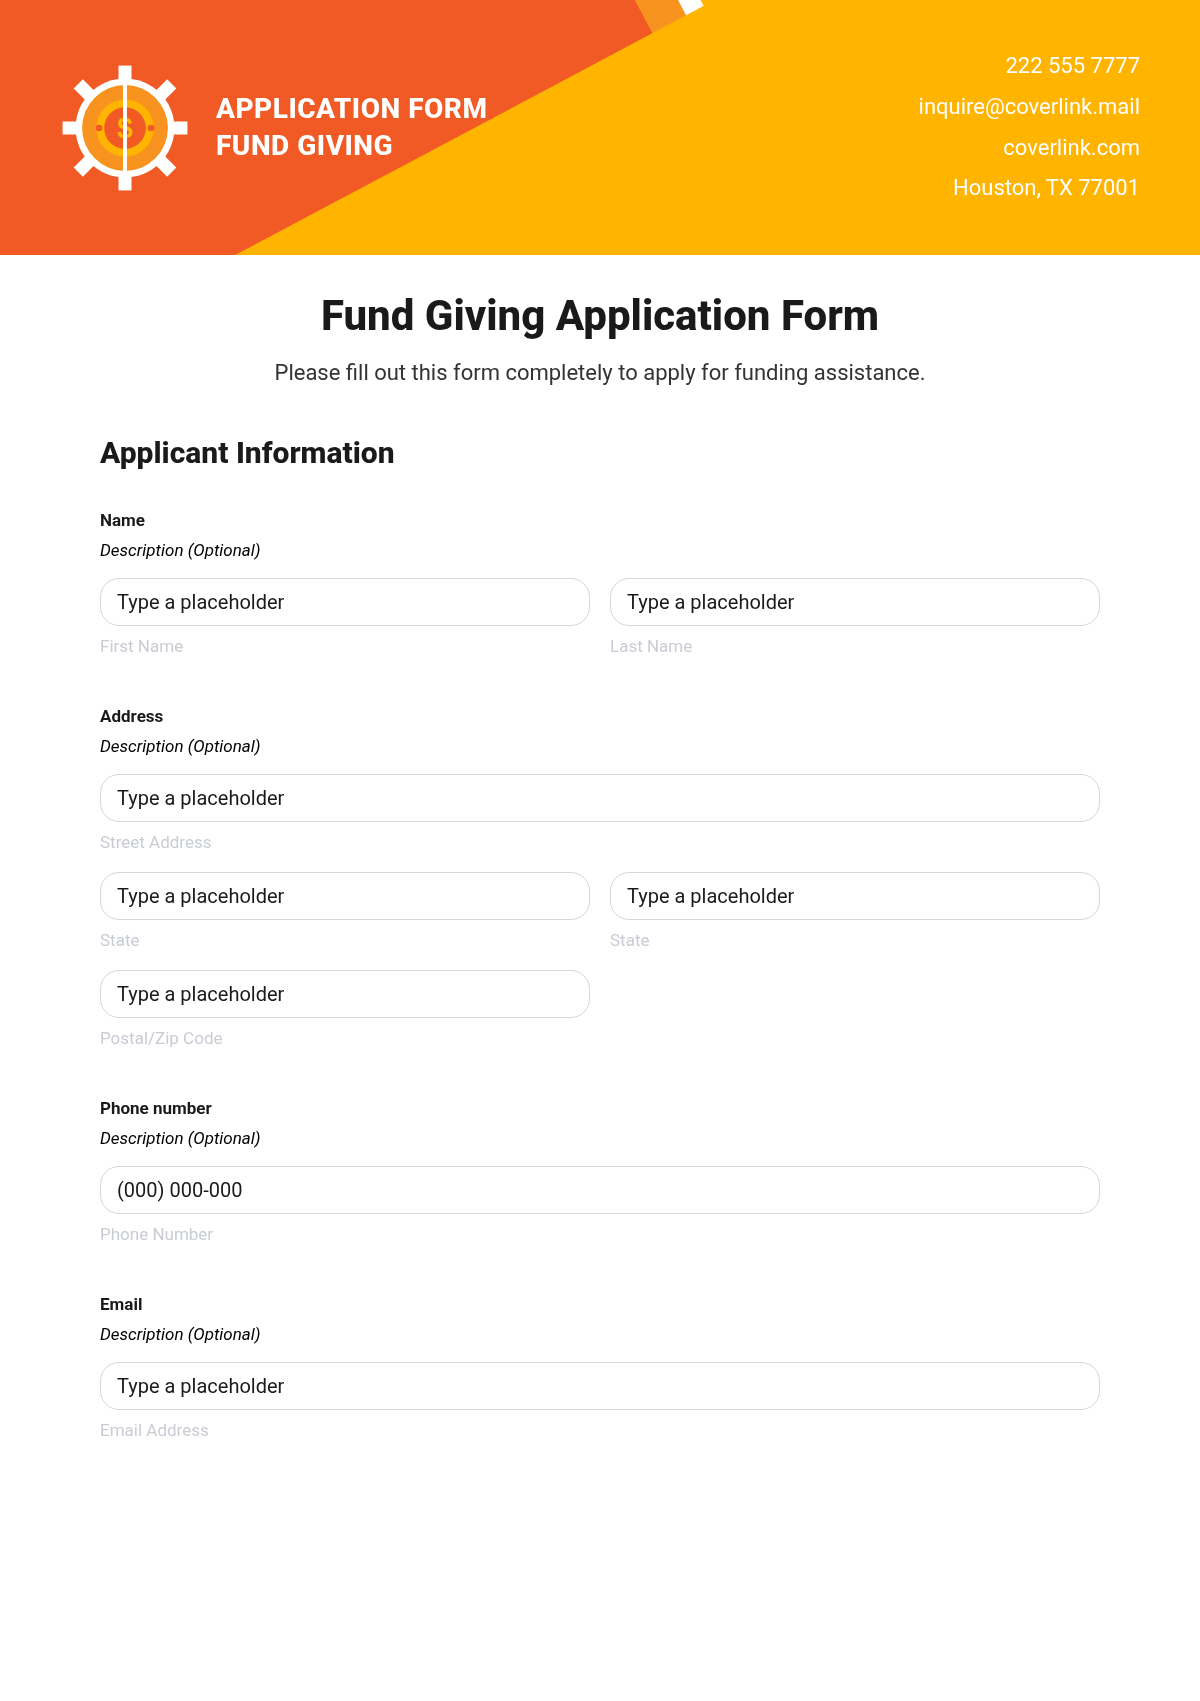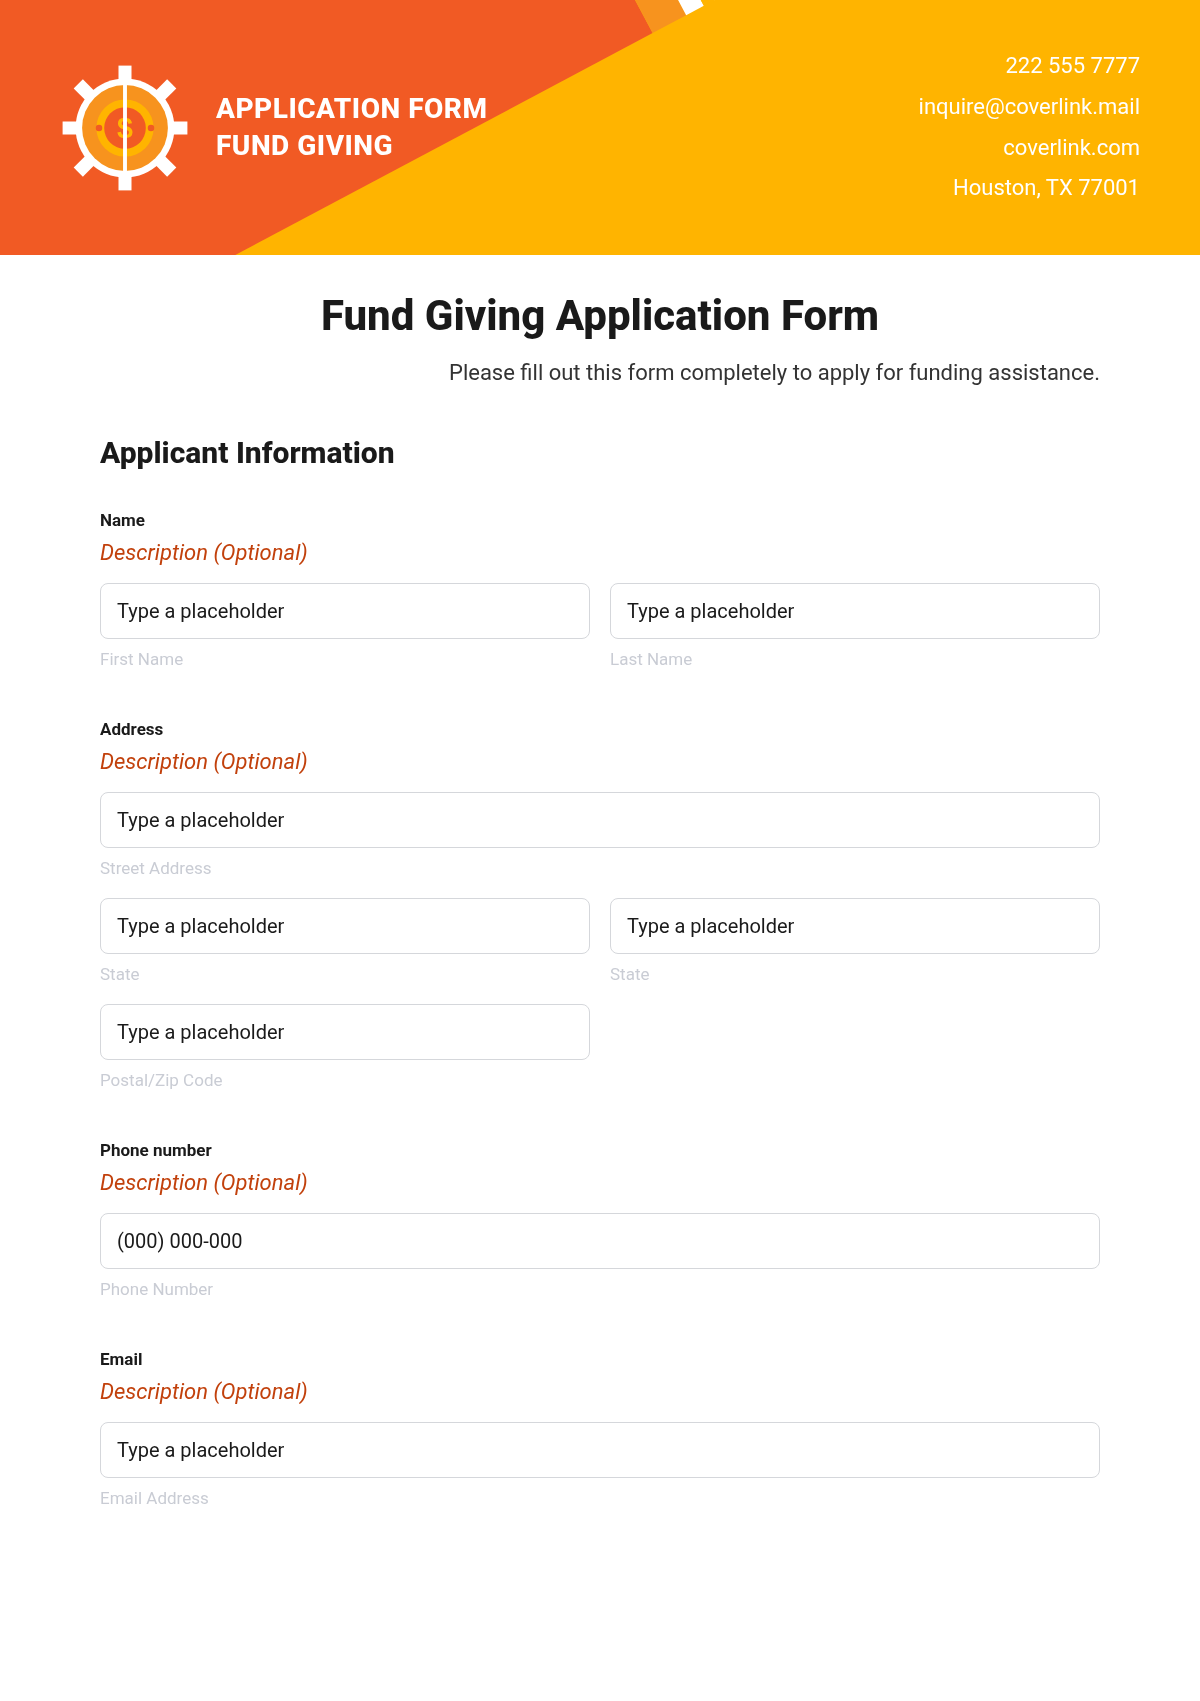--- a/index.html
+++ b/index.html
@@ -60,50 +60,50 @@
     padding: 36px 100px 0 100px;
   }
   .page-title {
     text-align:center;
     font-size:42px;
     font-weight:800;
     color:#1a1a1a;
     margin-bottom:20px;
   }
   .page-subtitle {
-    text-align:right;
+    text-align:center;
     font-size:22px;
     color:#333;
     margin-bottom:50px;
   }
   .section-title {
     font-size:30px;
     font-weight:800;
     margin-bottom:40px;
   }
   .field-group { margin-bottom:50px; }
   .field-label {
     font-size:17px;
     font-weight:700;
     margin-bottom:10px;
   }
   .field-desc {
-    font-size:22px;
+    font-size:17px;
     font-style:italic;
-    color:#c2410c;
+    color:#000000;
     margin-bottom:18px;
   }
   .row { display:flex; gap:20px; }
   .col { flex:1; display:flex; flex-direction:column; }
   .col-half { width: calc(50% - 10px); display:flex; flex-direction:column; }
   input.textfield {
     width:100%;
-    height:56px;
+    height:48px;
     border:1px solid #d5d7db;
-    border-radius:8px;
+    border-radius:19px;
     padding:0 16px;
     font-size:20px;
     color:#1a1a1a;
     background:#fff;
     font-family:inherit;
   }
   input.textfield::placeholder { color:#1a1a1a; }
   .sublabel {
     font-size:17px;
     color:#c9ccd4;

